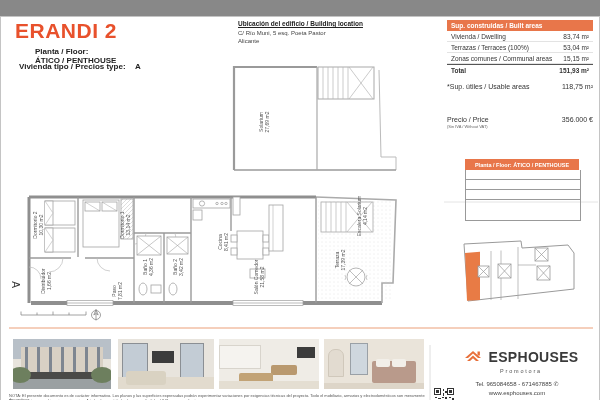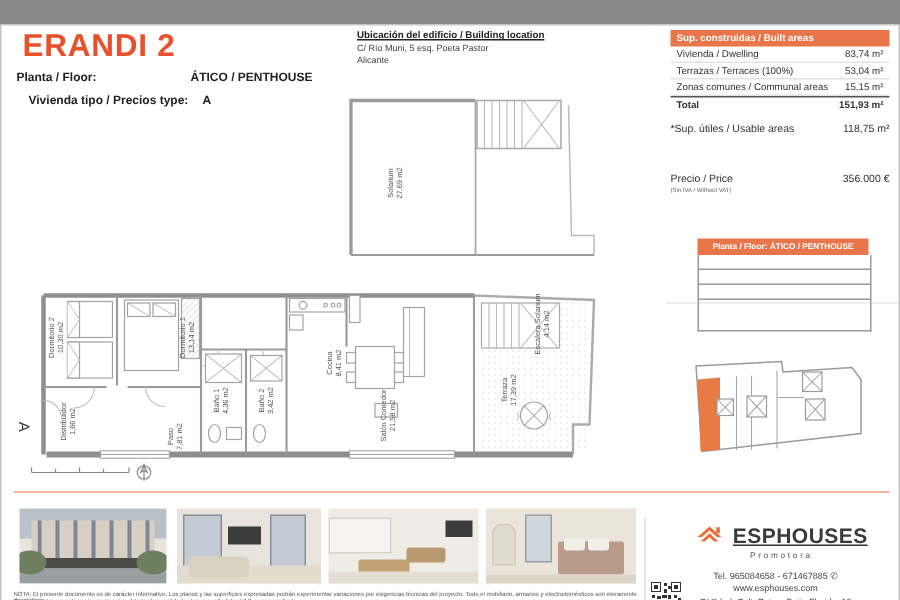--- a/index.html
+++ b/index.html
@@ -25,21 +25,21 @@
   
   .rlabel{position:absolute;width:70px;margin-left:-35px;margin-top:-10px;height:20px;
           display:flex;flex-direction:column;align-items:center;justify-content:center;
           font-size:5px;line-height:1.2;color:#555;transform:rotate(-90deg);text-align:center;}
   .rlabel span{white-space:nowrap;}
   .seclabel{left:11px;top:262px;font-size:10px;color:#333;transform:rotate(90deg);}
   
   .photo{position:absolute;top:322px;height:50px;overflow:hidden;background:#e8e4dd;}
   .photo div{position:absolute;}
   
-  .brandrow{left:450px;top:331px;width:140px;display:flex;align-items:center;justify-content:center;gap:3px;text-decoration:underline;}
+  .brandrow{left:450px;top:331px;width:140px;display:flex;align-items:center;justify-content:center;gap:3px;}
   .brandname{font-size:14px;font-weight:800;color:#3a3a3a;letter-spacing:.3px;}
   .promotora{left:450px;top:351px;width:140px;text-align:center;font-size:5.5px;letter-spacing:1.8px;color:#555;}
   .ftline{left:437px;width:158px;text-align:center;color:#444;}
   .disc{left:8px;width:424px;font-size:4px;line-height:1.1;color:#555;}
 </style>
 </head>
 <body>
 
 <div id="page">
 
@@ -172,21 +172,21 @@
         <path d="M536,249 L549,263 M536,263 L549,249"></path>
       </g>
     </g>
 
     <path d="M8,311 H592" stroke="#eb9f78" stroke-width="1"></path>
     <path d="M443,185 H597" stroke="#dddddd" stroke-width="0.8"></path>
     <path d="M429,328 V396" stroke="#d5d5d5" stroke-width="0.8"></path>
   </svg>
 
   <div class="abs title">ERANDI 2</div>
-  <div class="abs hrow" style="left:10px;top:30px;width:260px;display:flex;">
+  <div class="abs hrow" style="left:34px;top:30px;width:260px;display:flex;flex-direction:column;">
     <span style="width:116px;">Planta / Floor:</span>
     <span>ÁTICO / PENTHOUSE</span>
   </div>
   <div class="abs hrow" style="left:18px;top:45px;width:260px;display:flex;">
     <span style="width:116px;">Vivienda tipo / Precios type:</span>
     <span>A</span>
   </div>
 
   <div class="abs loc-head" style="left:237px;top:3px;">Ubicación del edificio / Building location</div>
   <div class="abs loc-line" style="left:237px;top:13px;">C/ Río Muni, 5 esq. Poeta Pastor</div>

